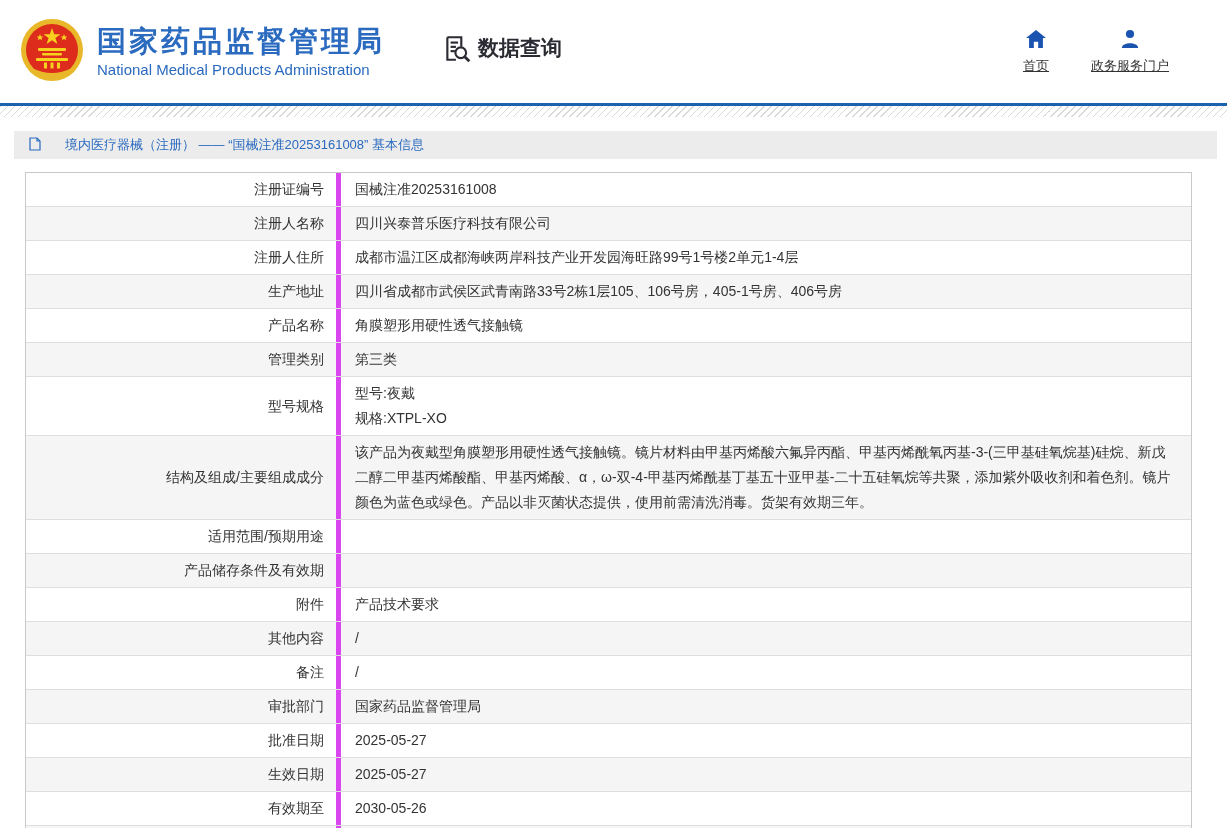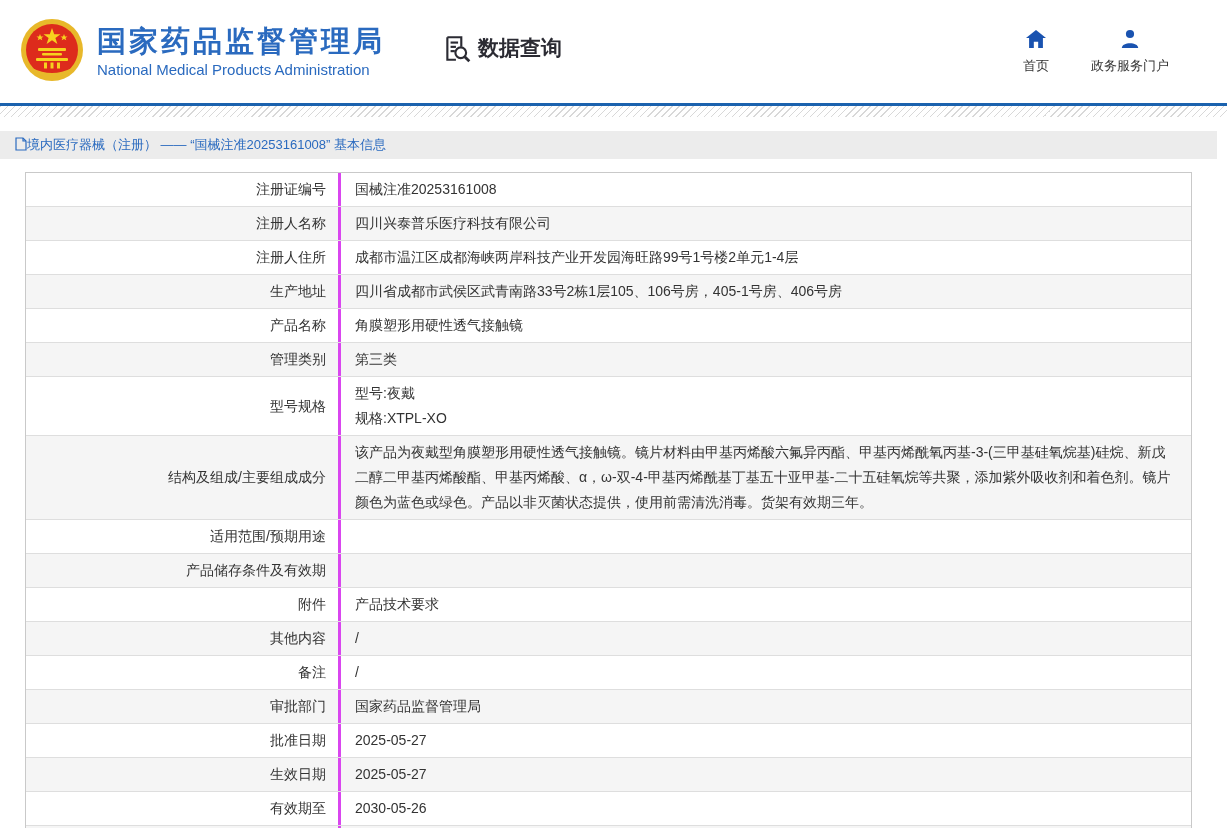--- a/index.html
+++ b/index.html
@@ -8,41 +8,41 @@
 
   
   .header { height:103px; display:flex; align-items:center; padding:0 58px 0 20px; background:#fff; }
   .logo { display:flex; align-items:center; cursor:pointer; }
   .emblem { width:64px; height:64px; flex:0 0 auto; }
   .title-block { margin-left:13px; }
   .site-title { font-size:29px; font-weight:bold; color:#2a6abf; letter-spacing:3px; line-height:1.15; }
   .site-subtitle { font-size:15px; color:#2a6abf; margin-top:3px; }
   .query { display:flex; gap:6px; margin-left:57px; font-size:21px;
     font-weight:bold; color:#2b2b33; cursor:pointer; }
-  .nav { margin-left:auto; display:flex; gap:42px; }
+  .nav { margin-left:auto; display:flex; gap:42px;text-decoration:underline; }
   .nav-item { display:flex; flex-direction:column; align-items:center; gap:5px;
     font-size:13px; color:#333; cursor:pointer; }
 
   
   .blue-line { height:3px; background:#1b62ae; }
   .hatch { height:11px;
     background:repeating-linear-gradient(135deg,#d8d8d8 0 1px,transparent 1px 5px); }
 
   
-  .breadcrumb { margin:14px 10px 0 0; height:28px; background:#ececec;
-    display:flex; align-items:center; gap:0; padding:0 15px; font-size:13px; color:#2a6abf; }
+  .breadcrumb { margin:14px 10px 0 14px; height:28px; background:#ececec;
+    display:flex; align-items:center; gap:24px; padding:0 15px; font-size:13px; color:#2a6abf; }
 
   
   .info-table { margin:13px 35px 0 25px; width:1167px;
     border:1px solid #c9c9c9; border-bottom:none; }
   .row { display:flex; min-height:34px; border-bottom:1px solid #dedede; background:#fff; }
   .row:nth-child(even) { background:#f5f5f5; }
   .cell-label { width:315px; flex:0 0 315px; padding:4px 12px 4px 8px;
     display:flex; align-items:center; justify-content:flex-end;
-    text-align:right; border-right:3px solid #d946ef; font-size:14px; line-height:25px; }
+    text-align:right; border-right:5px solid #d946ef; font-size:14px; line-height:25px; }
   .cell-value { flex:1; padding:4px 16px 4px 14px; display:flex; align-items:center;
     font-size:14px; line-height:25px; white-space:pre-line; }
 </style>
 </head>
 <body>
 
 <div class="header">
   <div class="logo">
     <span>
       <svg class="emblem" viewBox="0 0 64 64">

